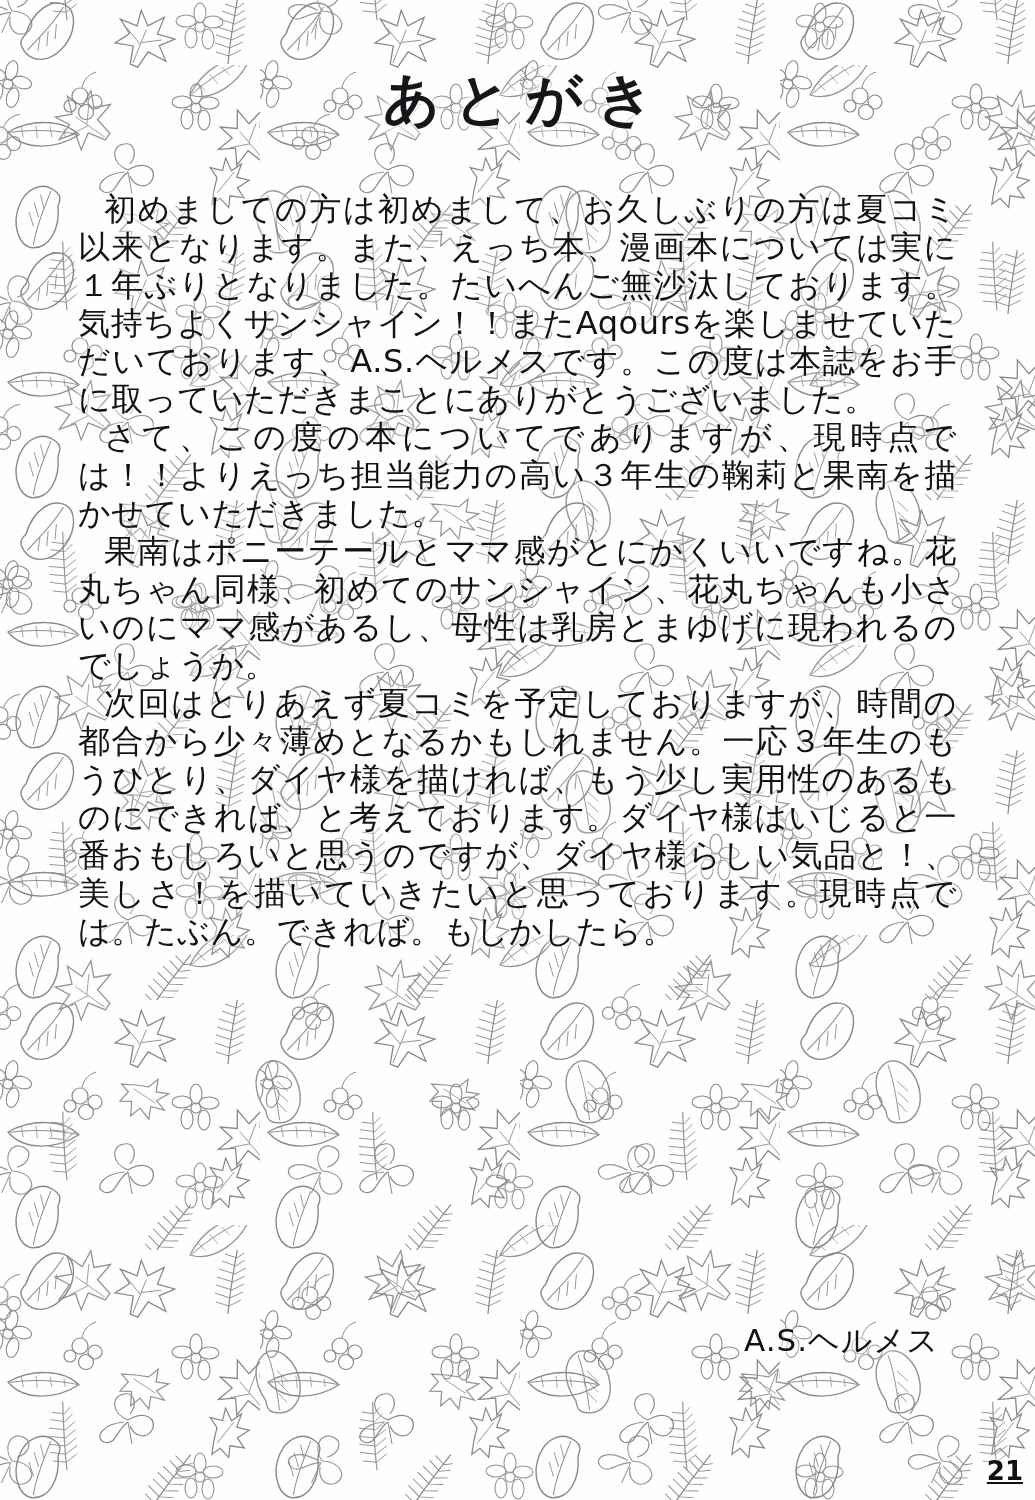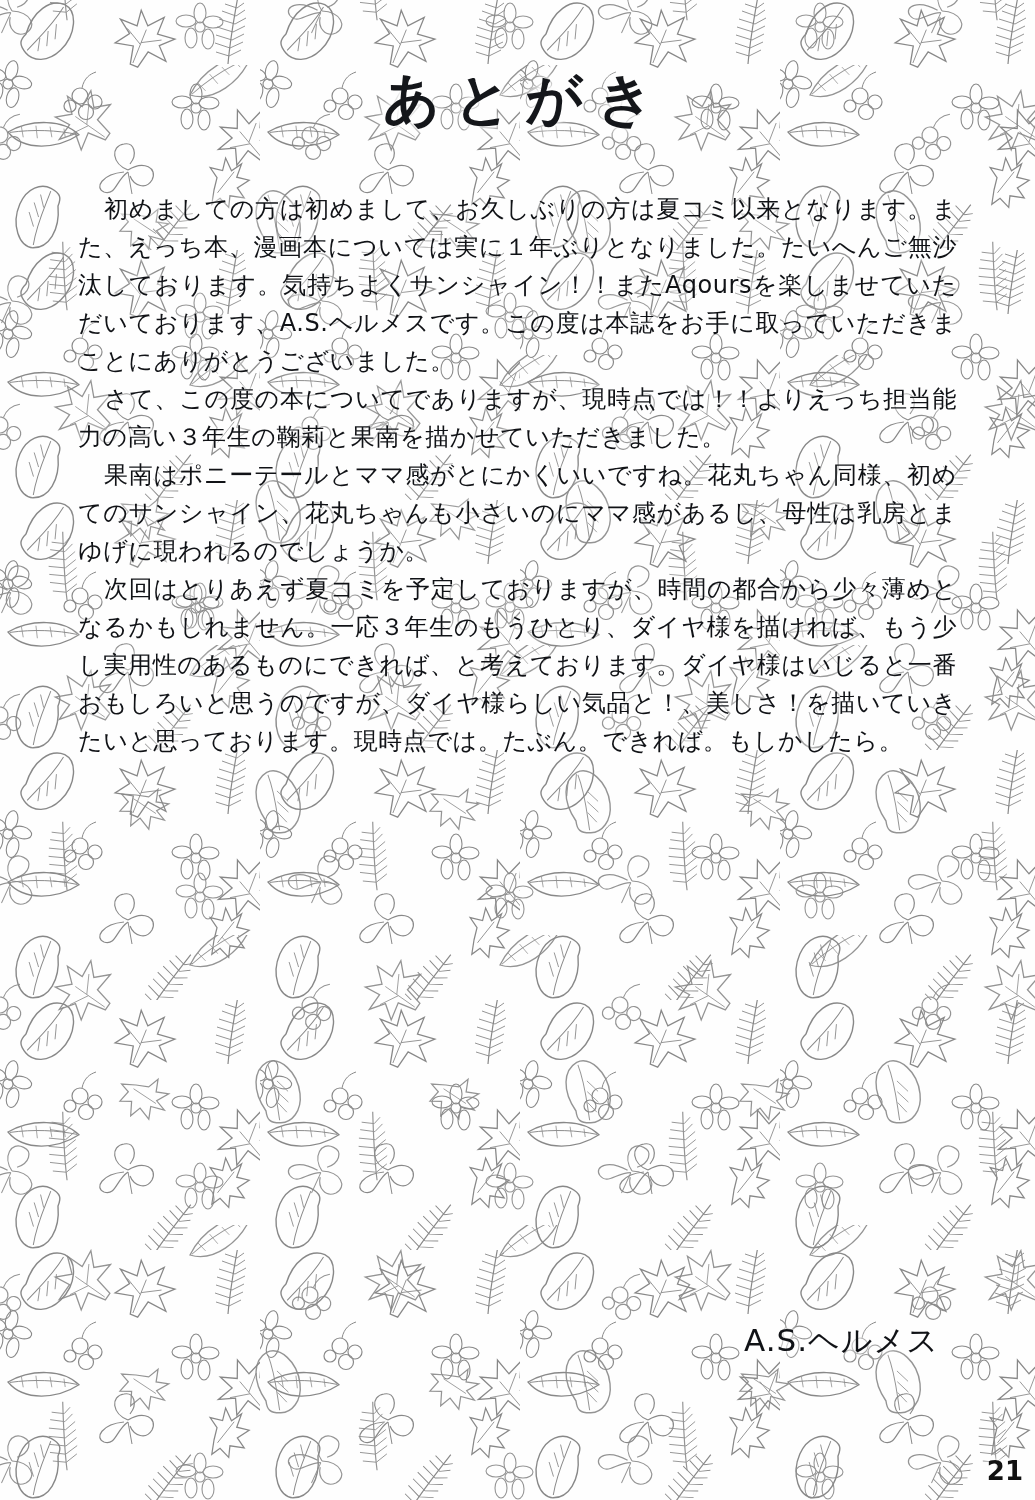--- a/index.html
+++ b/index.html
@@ -48,21 +48,21 @@
     padding-left: 16px;
   }
   .body-block {
     position: absolute;
     left: 78px;
     right: 78px;
     top: 190px;
   }
   .para {
     font-family: "DejaVu Sans", sans-serif;
-    font-size: 24px;
+    font-size: 32px;
     line-height: 38px;
     letter-spacing: 0.6px;
     color: #101216;
     text-align: justify;
     margin: 0 0 0 0;
     text-indent: 26px;
     text-shadow: 0 0 5px #fff, 0 0 9px #fff, 0 0 14px #fff;
     word-break: break-all;
   }
   .para.gap {
@@ -79,20 +79,21 @@
   }
   .page-number {
     position: absolute;
     right: 12px;
     bottom: 14px;
     font-family: "DejaVu Sans", sans-serif;
     font-size: 26px;
     font-weight: 700;
     color: #111;
     text-shadow: 0 0 5px #fff, 0 0 10px #fff;
+    text-decoration: underline;
   }
 </style>
 </head>
 <body>
 
 <div class="page">
 
   <div class="pattern-layer">
     <svg viewBox="0 0 1035 1500" preserveAspectRatio="none" xmlns="http://www.w3.org/2000/svg">
       <defs>

